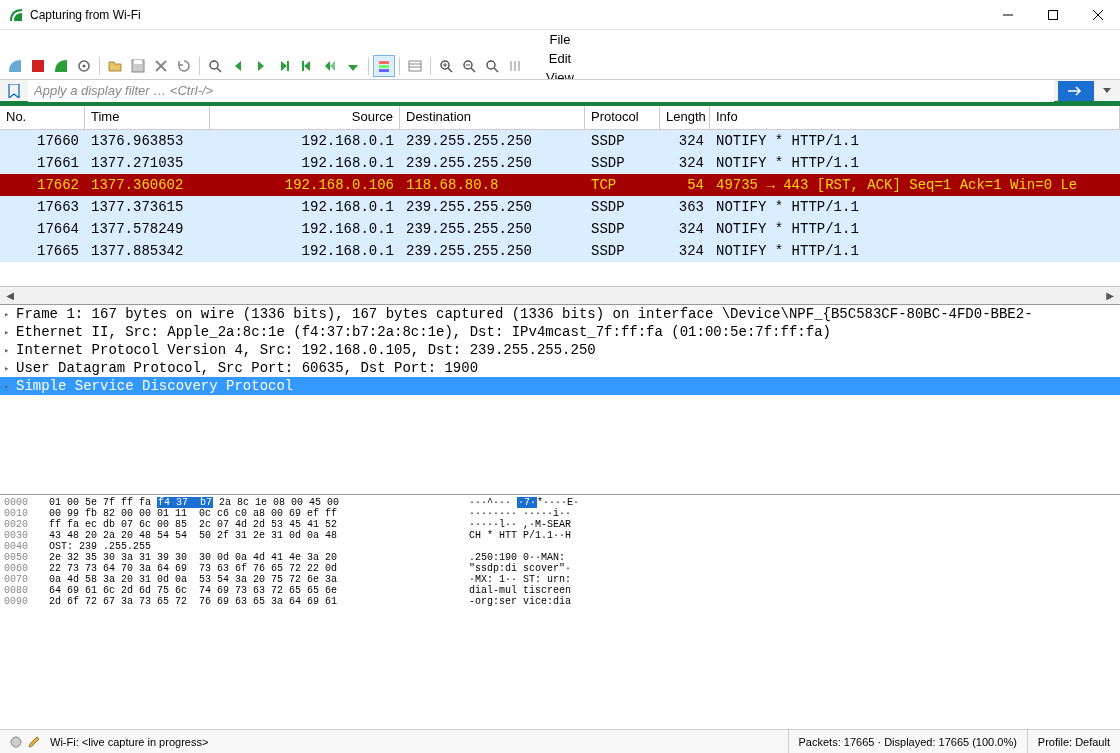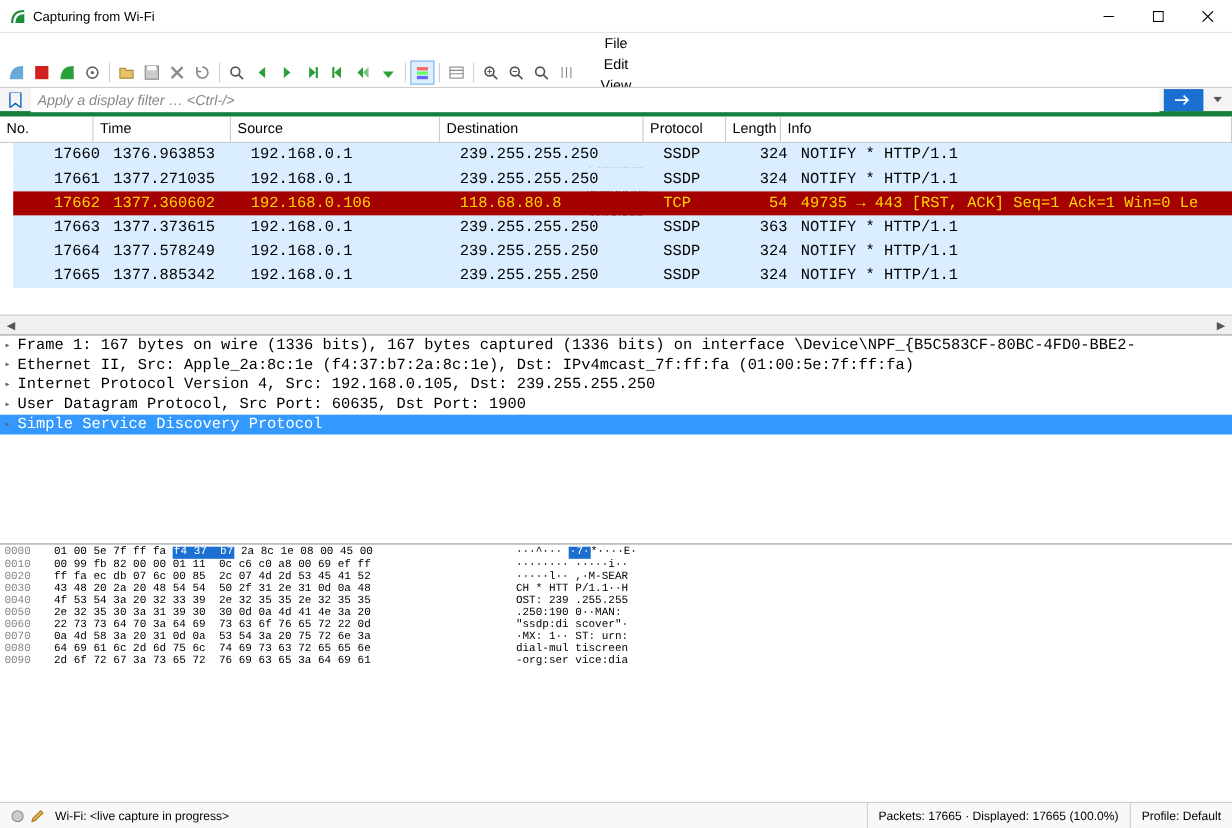--- a/index.html
+++ b/index.html
@@ -17,27 +17,27 @@
   .filterbar { height: 26px; display: flex; align-items: center; padding: 2px 4px; gap: 4px; border-bottom: 5px solid #15803d; background:#f4f4f4;}
   .filterbar .bookmark-btn { width: 20px; height: 20px; display:flex;align-items:center;justify-content:center;}
   .filterbar input { flex: 1; border: none; height: 22px; padding: 0 6px; font-size: 13px; background:#fff; outline:none;}
   .filterbar input::placeholder { color:#888; font-style:italic;}
   .filterbar .arrow-btn { width: 36px; height: 20px; background:#1a6fd1; color:#fff; display:flex;align-items:center;justify-content:center;font-size:10px;}
   .filterbar .drop-btn { width:18px;height:20px;display:flex;align-items:center;justify-content:center;}
   .packet-list { flex: 0 0 180px; overflow: hidden; display:flex;flex-direction:column;}
   .packet-header { display: flex; height: 24px; border-bottom: 1px solid #ccc; background: #fff; font-size: 13px; }
   .packet-header .col { border-right: 1px solid #ccc; padding: 3px 6px; }
   .packet-rows { font-family: Consolas, "Courier New", monospace; font-size: 14px; overflow-y:auto;}
-  .packet-row { display:flex; height: 22px; align-items:center; white-space: pre; margin-left: 12px; }
+  .packet-row { display:flex; height: 22px; align-items:center; white-space: pre; }
   .packet-row.ssdp { background: #daeeff; }
   .packet-row.tcp-rst { background: #a40000; color: #ffd700; }
   .packet-row .cell { padding: 0 6px; overflow:hidden; }
   .col-no { width: 85px; text-align:right;}
   .col-time { width: 125px; }
-  .col-src { width: 190px; }
+  .col-src { width: 190px; text-align: right; }
   .col-dst { width: 185px; }
   .col-proto { width: 75px; }
   .col-len { width: 50px; text-align:right;}
   .col-info { flex: 1; }
   .hscroll { height: 18px; background:#f0f0f0; border-top:1px solid #ccc; display:flex; align-items:center; padding:0 2px;}
   .hscroll .arrow{width:16px;text-align:center;color:#555;font-size:10px;}
   .hscroll .track{flex:1;}
   .details { flex: 0 0 190px; overflow:auto; font-family: Consolas, "Courier New", monospace; font-size: 14px; background: #fff; border-top:1px solid #999;}
   .details .tree-node { display:flex; align-items:center; padding: 1px 4px; white-space: pre;}
   .details .tree-node .exp { width:12px; color:#666; font-size:9px;}
@@ -282,21 +282,21 @@
     <div class="tree-node"><span class="exp">▸</span><span>Internet Protocol Version 4, Src: 192.168.0.105, Dst: 239.255.255.250</span></div>
     <div class="tree-node"><span class="exp">▸</span><span>User Datagram Protocol, Src Port: 60635, Dst Port: 1900</span></div>
     <div class="tree-node selected"><span class="exp">▸</span><span>Simple Service Discovery Protocol</span></div>
   </div>
 
 <div class="hexpane" id="hexpane">
     <div class="hexrow"><span class="offset">0000</span><span class="bytes"><span>01 00 5e 7f ff fa </span><span class="highlight">f4 37  b7</span><span> 2a 8c 1e 08 00 45 00</span></span><span class="ascii"><span>···^··· </span><span class="highlight">·7·</span><span>*····E·</span></span></div>
     <div class="hexrow"><span class="offset">0010</span><span class="bytes"><span>00 99 fb 82 00 00 01 11  0c c6 c0 a8 00 69 ef ff</span></span><span class="ascii"><span>········ ·····i··</span></span></div>
     <div class="hexrow"><span class="offset">0020</span><span class="bytes"><span>ff fa ec db 07 6c 00 85  2c 07 4d 2d 53 45 41 52</span></span><span class="ascii"><span>·····l·· ,·M-SEAR</span></span></div>
     <div class="hexrow"><span class="offset">0030</span><span class="bytes"><span>43 48 20 2a 20 48 54 54  50 2f 31 2e 31 0d 0a 48</span></span><span class="ascii"><span>CH * HTT P/1.1··H</span></span></div>
-    <div class="hexrow"><span class="offset">0040</span><span class="bytes"><span>4f 53 54 3a 20 32 33 39  2e 32 35 35 2e 32 35 35</span></span><span class="ascii"><span>OST: 239 .255.255</span></span></div>
+    <div class="hexrow"><span class="offset">0040</span><span class="ascii"><span>OST: 239 .255.255</span></span></div>
     <div class="hexrow"><span class="offset">0050</span><span class="bytes"><span>2e 32 35 30 3a 31 39 30  30 0d 0a 4d 41 4e 3a 20</span></span><span class="ascii"><span>.250:190 0··MAN: </span></span></div>
     <div class="hexrow"><span class="offset">0060</span><span class="bytes"><span>22 73 73 64 70 3a 64 69  73 63 6f 76 65 72 22 0d</span></span><span class="ascii"><span>"ssdp:di scover"·</span></span></div>
     <div class="hexrow"><span class="offset">0070</span><span class="bytes"><span>0a 4d 58 3a 20 31 0d 0a  53 54 3a 20 75 72 6e 3a</span></span><span class="ascii"><span>·MX: 1·· ST: urn:</span></span></div>
     <div class="hexrow"><span class="offset">0080</span><span class="bytes"><span>64 69 61 6c 2d 6d 75 6c  74 69 73 63 72 65 65 6e</span></span><span class="ascii"><span>dial-mul tiscreen</span></span></div>
     <div class="hexrow"><span class="offset">0090</span><span class="bytes"><span>2d 6f 72 67 3a 73 65 72  76 69 63 65 3a 64 69 61</span></span><span class="ascii"><span>-org:ser vice:dia</span></span></div>
   </div>
 
 <div class="statusbar">
   <div class="cell first">
     <span style="margin-right:6px">

